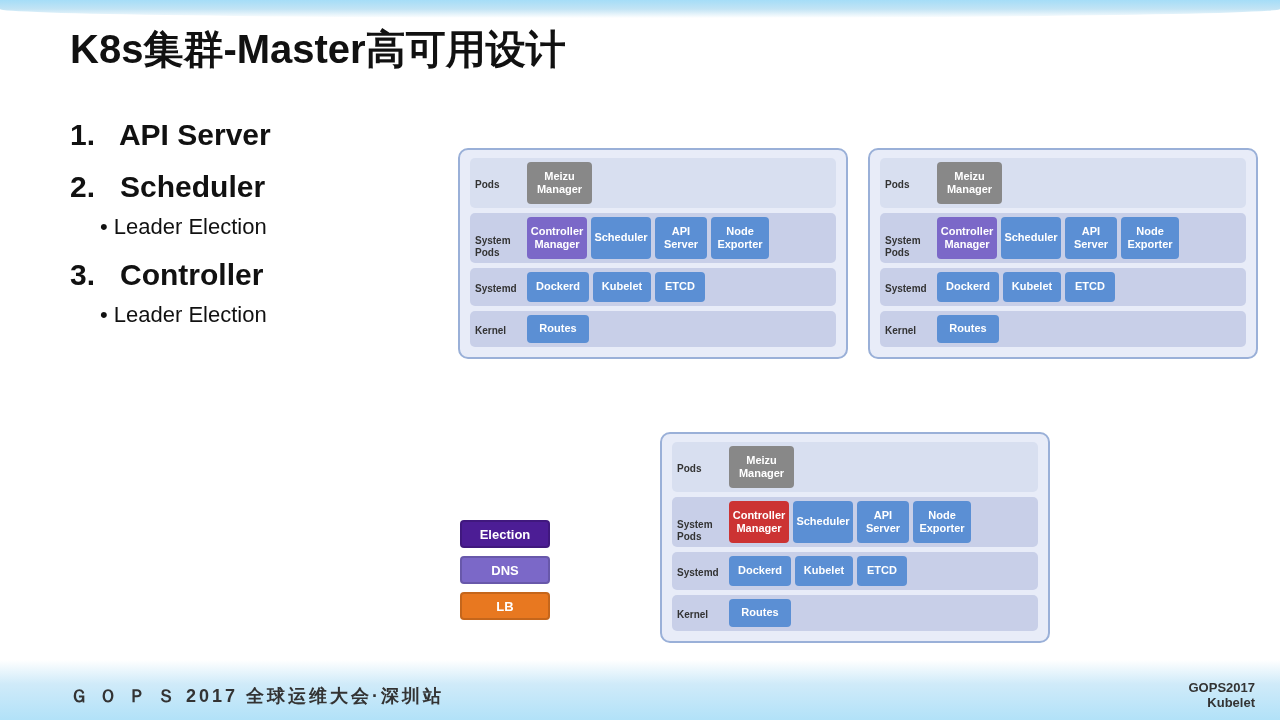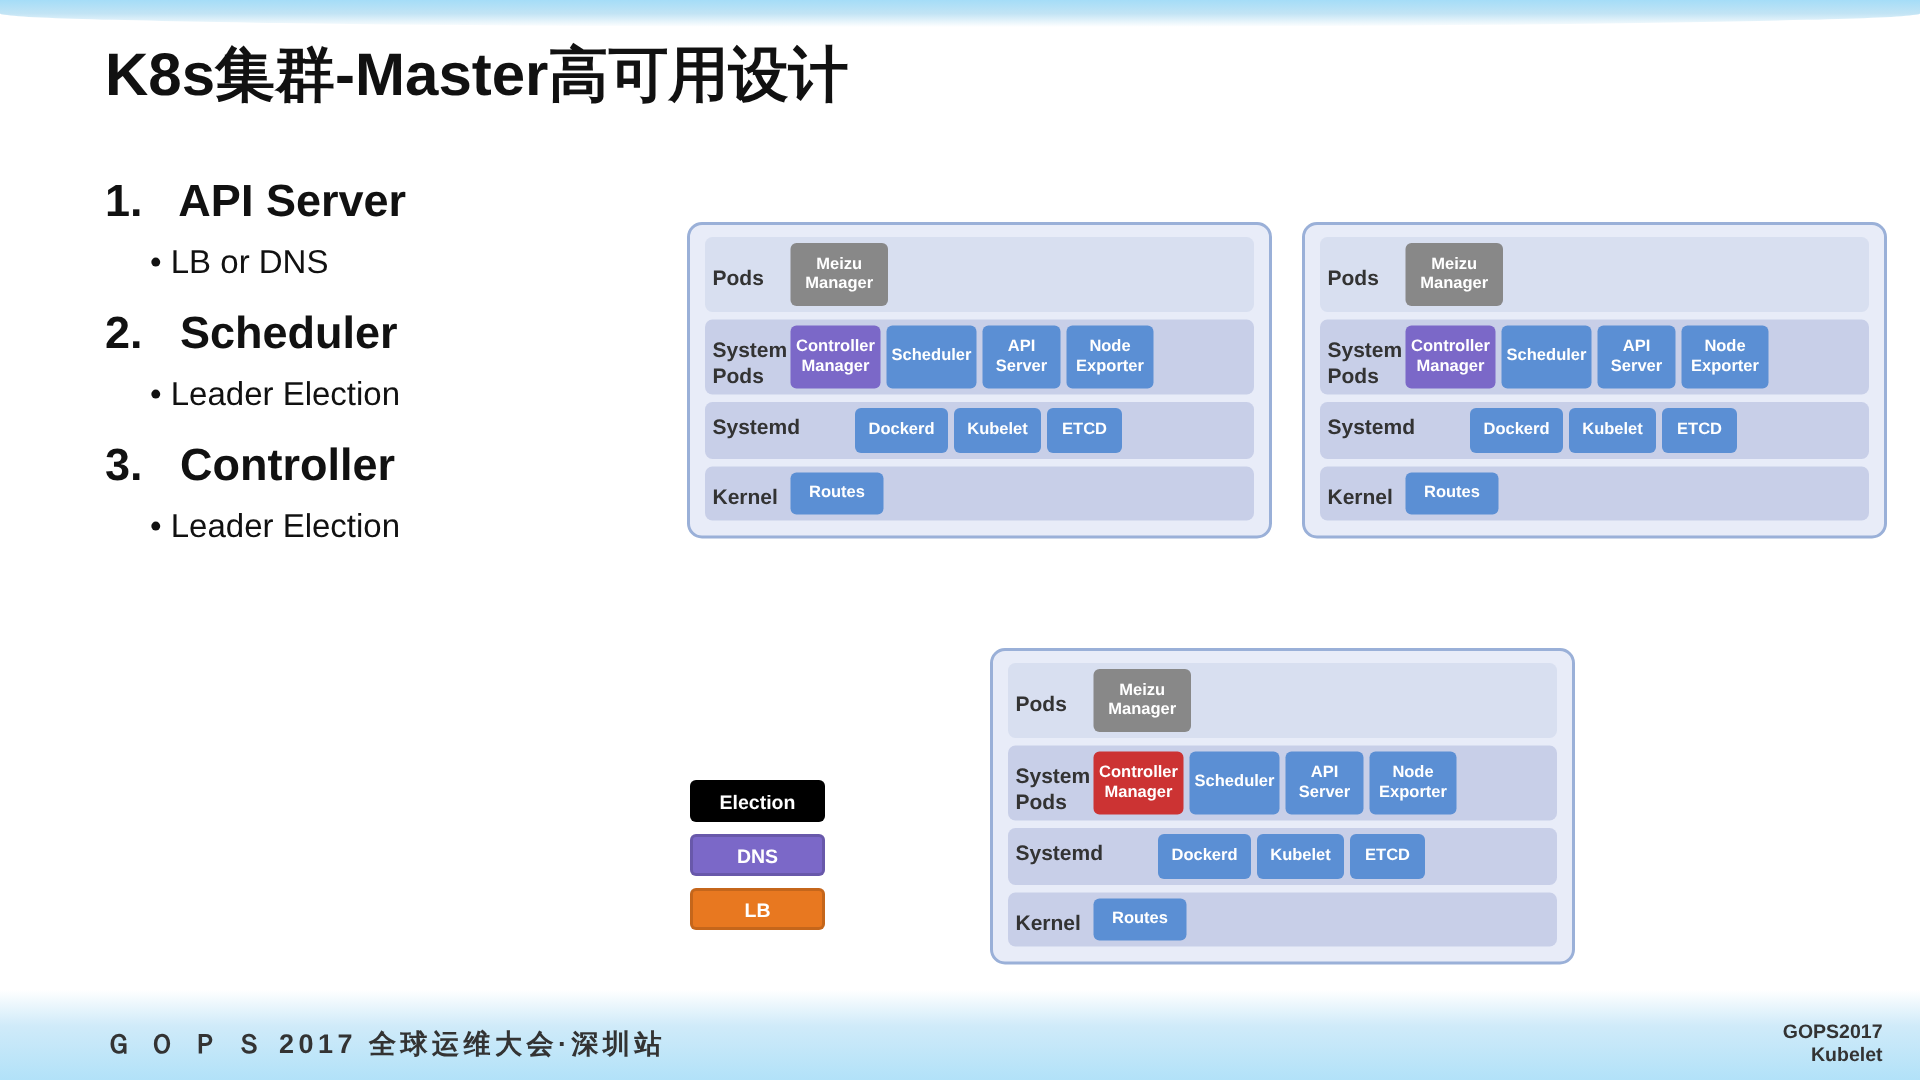--- a/index.html
+++ b/index.html
@@ -93,21 +93,21 @@
     
     .diagram {
       position: absolute;
       border: 2px solid #9ab0d8;
       border-radius: 10px;
       background: #e8ecf8;
       padding: 8px 10px 10px 10px;
     }
 
     .section-label {
-      font-size: 14px;
+      font-size: 10px;
       font-weight: 700;
       color: #333;
       width: 52px;
       min-width: 52px;
       line-height: 1.2;
       padding-top: 4px;
     }
 
     .section-content {
       display: flex;
@@ -193,53 +193,51 @@
       display: flex;
       align-items: flex-end;
     }
 
     .systemd-row {
       background: #c8cfe8;
       border-radius: 5px;
       padding: 4px 5px;
       margin-bottom: 5px;
       display: flex;
-      align-items: flex-start;
-      gap: 43px;
+      align-items: center;
     }
 
     .kernel-row {
       background: #c8cfe8;
       border-radius: 5px;
       padding: 4px 5px;
       display: flex;
       align-items: center;
     }
   </style>
 </head>
 <body>
 
 <div class="brush-top"></div>
 <div class="brush-bottom"></div>
 
 <h1 class="main-title">K8s集群-Master高可用设计</h1>
 
 <div class="left-content">
   <div class="list-item-numbered">1. &nbsp; API Server</div>
-  <div class="list-item-bullet">LB or DNS</div>
 
   <div class="list-item-numbered">2. &nbsp; Scheduler</div>
   <div class="list-item-bullet">Leader Election</div>
 
   <div class="list-item-numbered">3. &nbsp; Controller</div>
   <div class="list-item-bullet">Leader Election</div>
 </div>
 
 <div class="legend">
-  <div class="legend-item" style="background:#000000;text-align:right;">Election</div>
+  <div class="legend-item" style="background:#4c1d95;text-align:right;">Election</div>
   <div class="legend-item" style="background:#7b68c8;">DNS</div>
   <div class="legend-item" style="background:#e87820;">LB</div>
 </div>
 
 <div class="diagram diag1">
   <div class="pods-row">
     <span class="section-label">Pods</span>
     <div class="section-content">
       <div class="box box-gray" style="width:65px;height:42px;">Meizu<br>Manager</div>
     </div>

